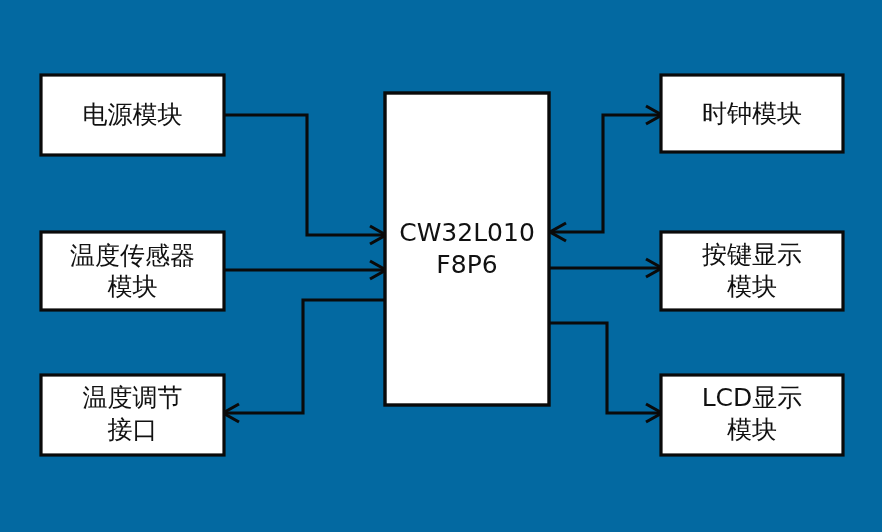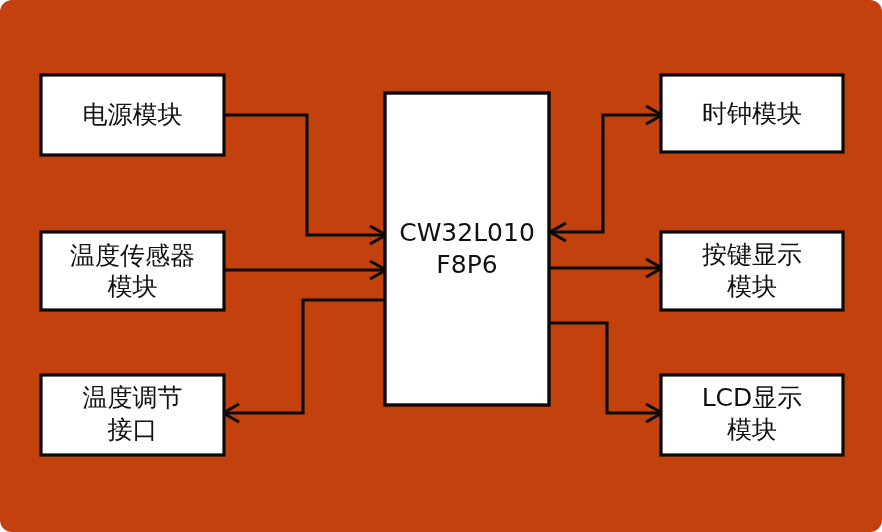--- a/index.html
+++ b/index.html
@@ -10,22 +10,21 @@
   body {
     width: 882px;
     height: 532px;
     font-family: "DejaVu Sans", "Liberation Sans", sans-serif;
     overflow: hidden;
   }
   #diagram-root {
     position: relative;
     width: 882px;
     height: 532px;
-    background: #c2410c;
-    border-radius: 12px;
+    background: #0369a1;
   }
   svg#diagram-svg {
     position: absolute;
     top: 0;
     left: 0;
     width: 882px;
     height: 532px;
     display: block;
   }
   .node-rect {

